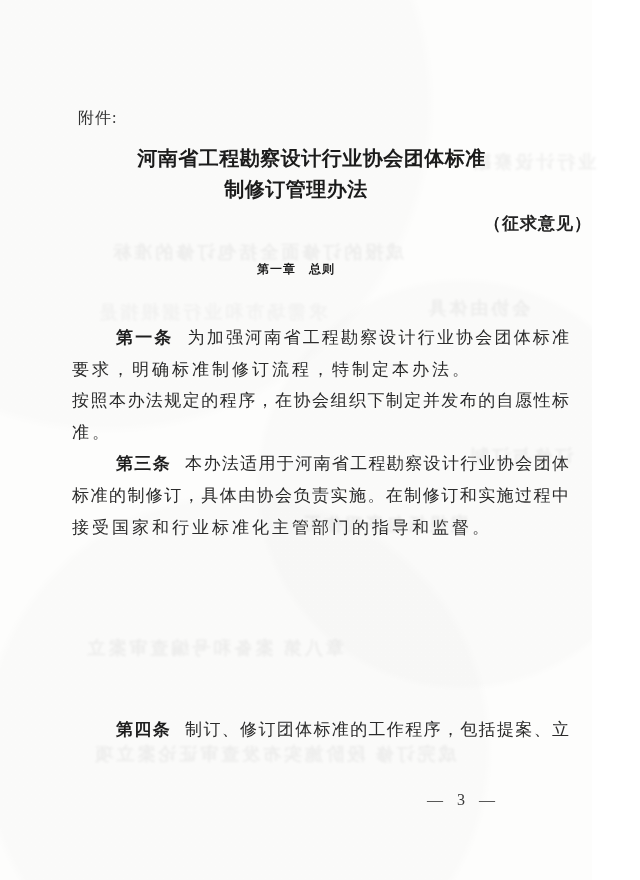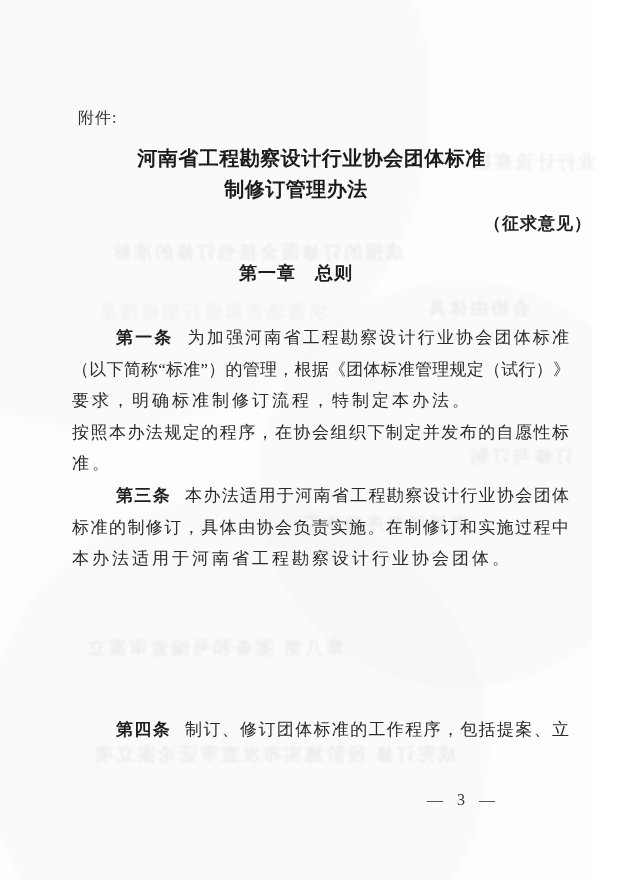--- a/index.html
+++ b/index.html
@@ -34,21 +34,21 @@
   .title2 { top: 176px; }
   .subtitle {
     position: absolute; left: 0; right: 0; top: 212px;
     text-align: right; font-weight: bold; color: #222;
     font-size: 17px; letter-spacing: 1px;
   }
   .chapter {
     position: absolute; left: 0; right: 0;
     text-align: center; font-weight: bold; color: #1d1d1d;
     font-family: "Liberation Sans", "DejaVu Sans", sans-serif;
-    font-size: 18px; letter-spacing: 1px;
+    font-size: 12px; letter-spacing: 1px;
   }
   .ch1 { top: 261px; }
   .ch2 { top: 654px; }
 
   
   .bodyblock {
     position: absolute; left: 72px; width: 497px;
     font-size: 17px; color: #2b2b2b; font-family: Liberation Serif, serif;
   }
   .block1 { top: 322px; }
@@ -94,29 +94,28 @@
   <div class="attachment">附件:</div>
 
   <div class="title-line title1">河南省工程勘察设计行业协会团体标准</div>
   <div class="title-line title2">制修订管理办法</div>
   <div class="subtitle">（征求意见）</div>
 
   <div class="chapter ch1">第一章　总则</div>
 
   <div class="bodyblock block1">
     <div class="line just indent"><span class="marker">第一条</span><span>为加强河南省工程勘察设计行业协会团体标准</span></div>
-    <div class="line just tight">（以下简称“标准”）的管理，根据《团体标准管理规定（试行）》</div>
     <div class="line left">要求，明确标准制修订流程，特制定本办法。</div>
 
     <div class="line just">按照本办法规定的程序，在协会组织下制定并发布的自愿性标</div>
     <div class="line left">准。</div>
 
     <div class="line just indent"><span class="marker">第三条</span><span>本办法适用于河南省工程勘察设计行业协会团体</span></div>
     <div class="line just">标准的制修订，具体由协会负责实施。在制修订和实施过程中</div>
-    <div class="line left">本办法适用于河南省工程勘察设计行业协会团体。</div>
+    <div class="line left">接受国家和行业标准化主管部门的指导和监督。</div>
   </div>
 
 
   <div class="bodyblock block2">
     <div class="line just indent"><span class="marker">第四条</span><span>制订、修订团体标准的工作程序，包括提案、立</span></div>
   </div>
 
   <div class="pagenum">— 3 —</div>
 
   <div class="ghost g1">业行计设察勘</div>

